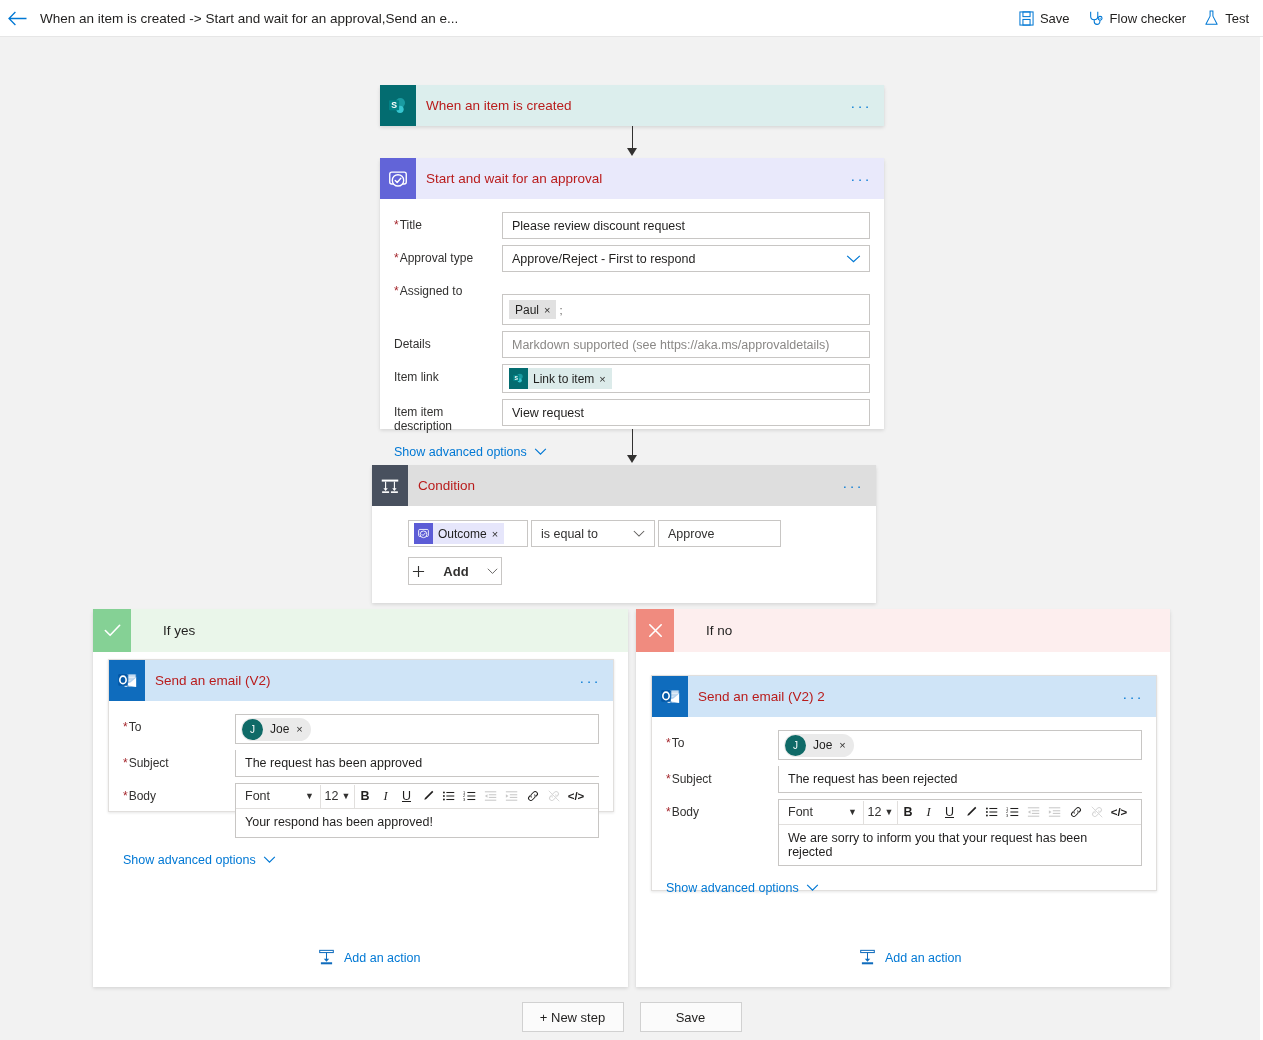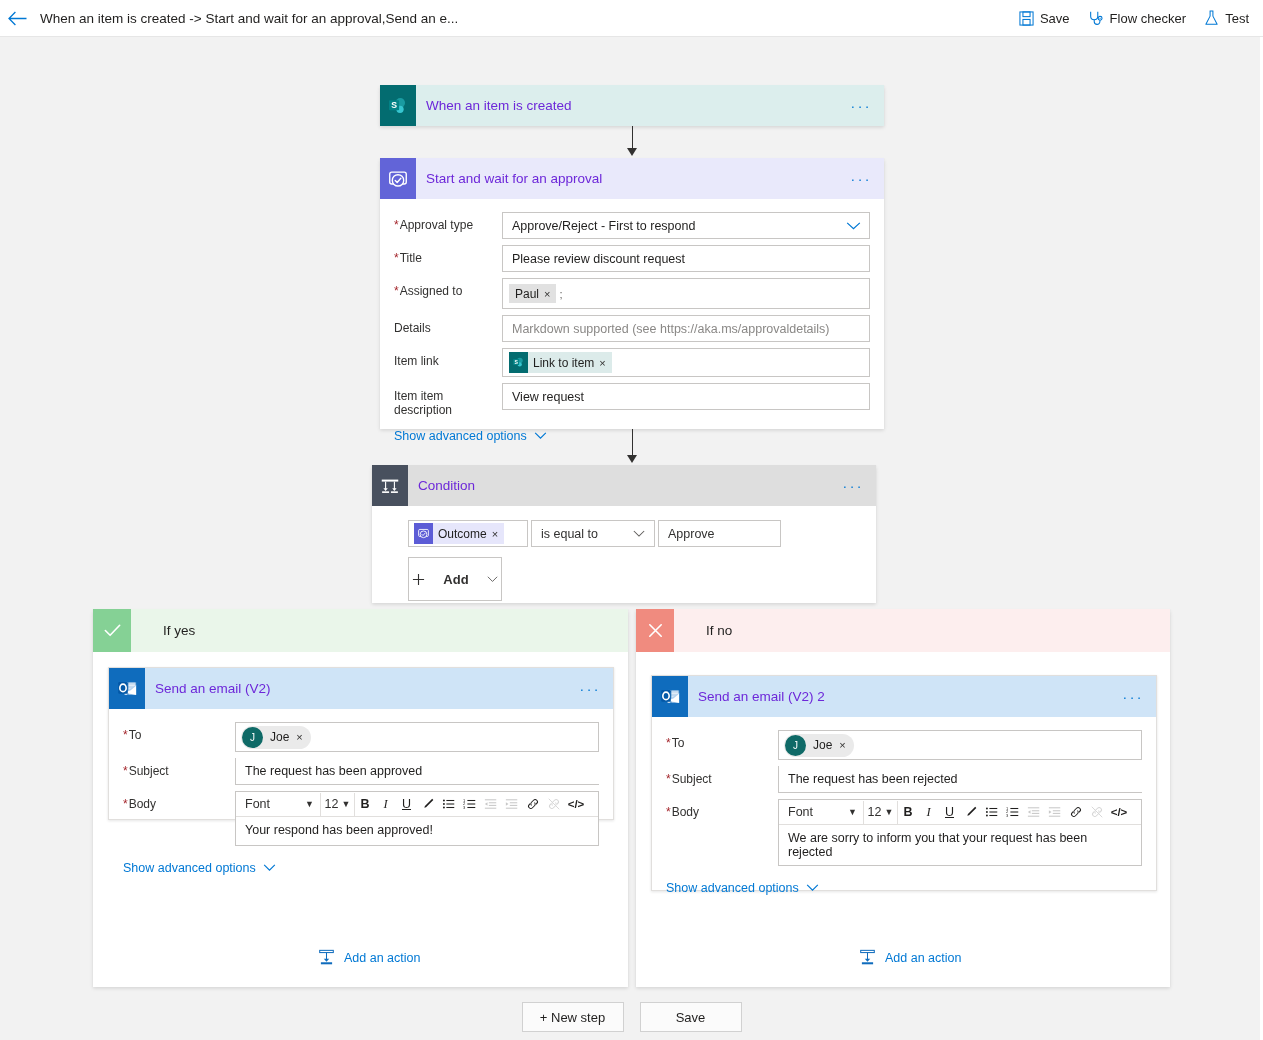--- a/index.html
+++ b/index.html
@@ -76,21 +76,21 @@
     position: relative;
   }
   .card-icon {
     width: 36px; height: 41px;
     flex: 0 0 36px;
     display: flex; align-items: center; justify-content: center;
   }
   .card-title {
     margin-left: 10px;
     font-size: 13.5px;
-    color: #6d28d9;
+    color: #b91c1c;
   }
   .ellipsis {
     position: absolute;
     right: 12px; top: 50%;
     transform: translateY(-50%);
     letter-spacing: 2.5px;
     color: #0078d4;
     font-size: 14px;
     cursor: pointer;
     line-height: 1;
@@ -243,21 +243,21 @@
     background: #fff;
     width: 123px; height: 27px;
     display: flex; align-items: center;
     padding: 0 9px;
     font-size: 12.5px;
   }
   .add-btn {
     margin-top: 10px;
     border: 1px solid #c8c6c4;
     background: #fff;
-    width: 94px; height: 44px;
+    width: 94px; height: 28px;
     display: flex; align-items: center; justify-content: center;
     gap: 18px;
     font-size: 13px;
     font-weight: bold;
     cursor: pointer;
   }
 
   
   .branch {
     position: absolute;
@@ -444,46 +444,46 @@
         </svg>
       </div>
       <div class="card-title">Start and wait for an approval</div>
       <div class="ellipsis">···</div>
     </div>
 
     <div class="form-body">
 
       
       <div class="frow">
+        <div class="flabel"><span class="req">*</span><span>Title</span></div>
+        <div class="fctrl">
+          <div class="txtbox">
+            <span>Please review discount request</span>
+          </div>
+        </div>
+      </div>
+
+      
+      <div class="frow">
         <div class="flabel"><span class="req">*</span><span>Approval type</span></div>
         <div class="fctrl">
           <div class="txtbox">
             <span>Approve/Reject - First to respond</span>
           </div>
           <svg class="dd-chevron" width="15" height="9" viewBox="0 0 16 10">
             <path d="M1 1.5 L8 8 L15 1.5" fill="none" stroke="#0078d4" stroke-width="1.4"></path>
           </svg>
         </div>
       </div>
 
       
       <div class="frow">
-        <div class="flabel"><span class="req">*</span><span>Title</span></div>
-        <div class="fctrl">
-          <div class="txtbox">
-            <span>Please review discount request</span>
-          </div>
-        </div>
-      </div>
-
-      
-      <div class="frow">
         <div class="flabel"><span class="req">*</span><span>Assigned to</span></div>
         <div class="fctrl">
-          <div class="tokenbox" style="height:31px;">
+          <div class="tokenbox" style="height:31px;margin-top:16px;">
             <span class="chip">
               <span>Paul</span>
               <span class="x">×</span>
             </span>
             <span style="color:#605e5c; font-size:11px;">;</span>
           </div>
         </div>
       </div>
 
       
@@ -599,21 +599,21 @@
   <div class="branch" style="left:93px; top:572px; width:535px; height:378px;">
     <div class="branch-header yes">
       <div class="branch-tile yes">
         <svg width="21" height="21" viewBox="0 0 22 22">
           <path d="M3.5 11 L8.5 16 L18.5 5.5" fill="none" stroke="#ffffff" stroke-width="1.7" stroke-linecap="round" stroke-linejoin="round"></path>
         </svg>
       </div>
       <div class="branch-label">If yes</div>
     </div>
 
-    <div class="inner-card" style="left:15px; top:58px; width:506px; height:153px;">
+    <div class="inner-card" style="left:15px; top:50px; width:506px; height:153px;">
       <div class="card-header email-header">
         <div class="card-icon" style="background:#0f6cbd;">
           <svg width="23" height="23" viewBox="0 0 24 24">
             <rect x="9" y="5.2" width="12" height="13.6" fill="#ffffff" opacity=".92"></rect>
             <path d="M9 5.2 h12 v3 h-12z M9 9 h12 v3 h-12z M9 12.8 h12 v3 h-12z M9 16.6 h12 v2.2 h-12z" fill="#0f6cbd" opacity=".18"></path>
             <path d="M12.4 5.2 h8.6 v13.6 h-8.6z" fill="none" stroke="#0f6cbd" stroke-width=".8"></path>
             <path d="M10 16.5 L21 8.2 v10.6 z" fill="#ffffff"></path>
             <path d="M10 16 L21 8 v1.2 L15 14 z" fill="#6aa6e0" opacity=".5"></path>
             <rect x="2.3" y="5.2" width="10" height="12.4" rx="1.3" fill="#0358a7"></rect>
             <ellipse cx="7.3" cy="11.4" rx="3.3" ry="3.9" fill="none" stroke="#ffffff" stroke-width="1.7"></ellipse>

